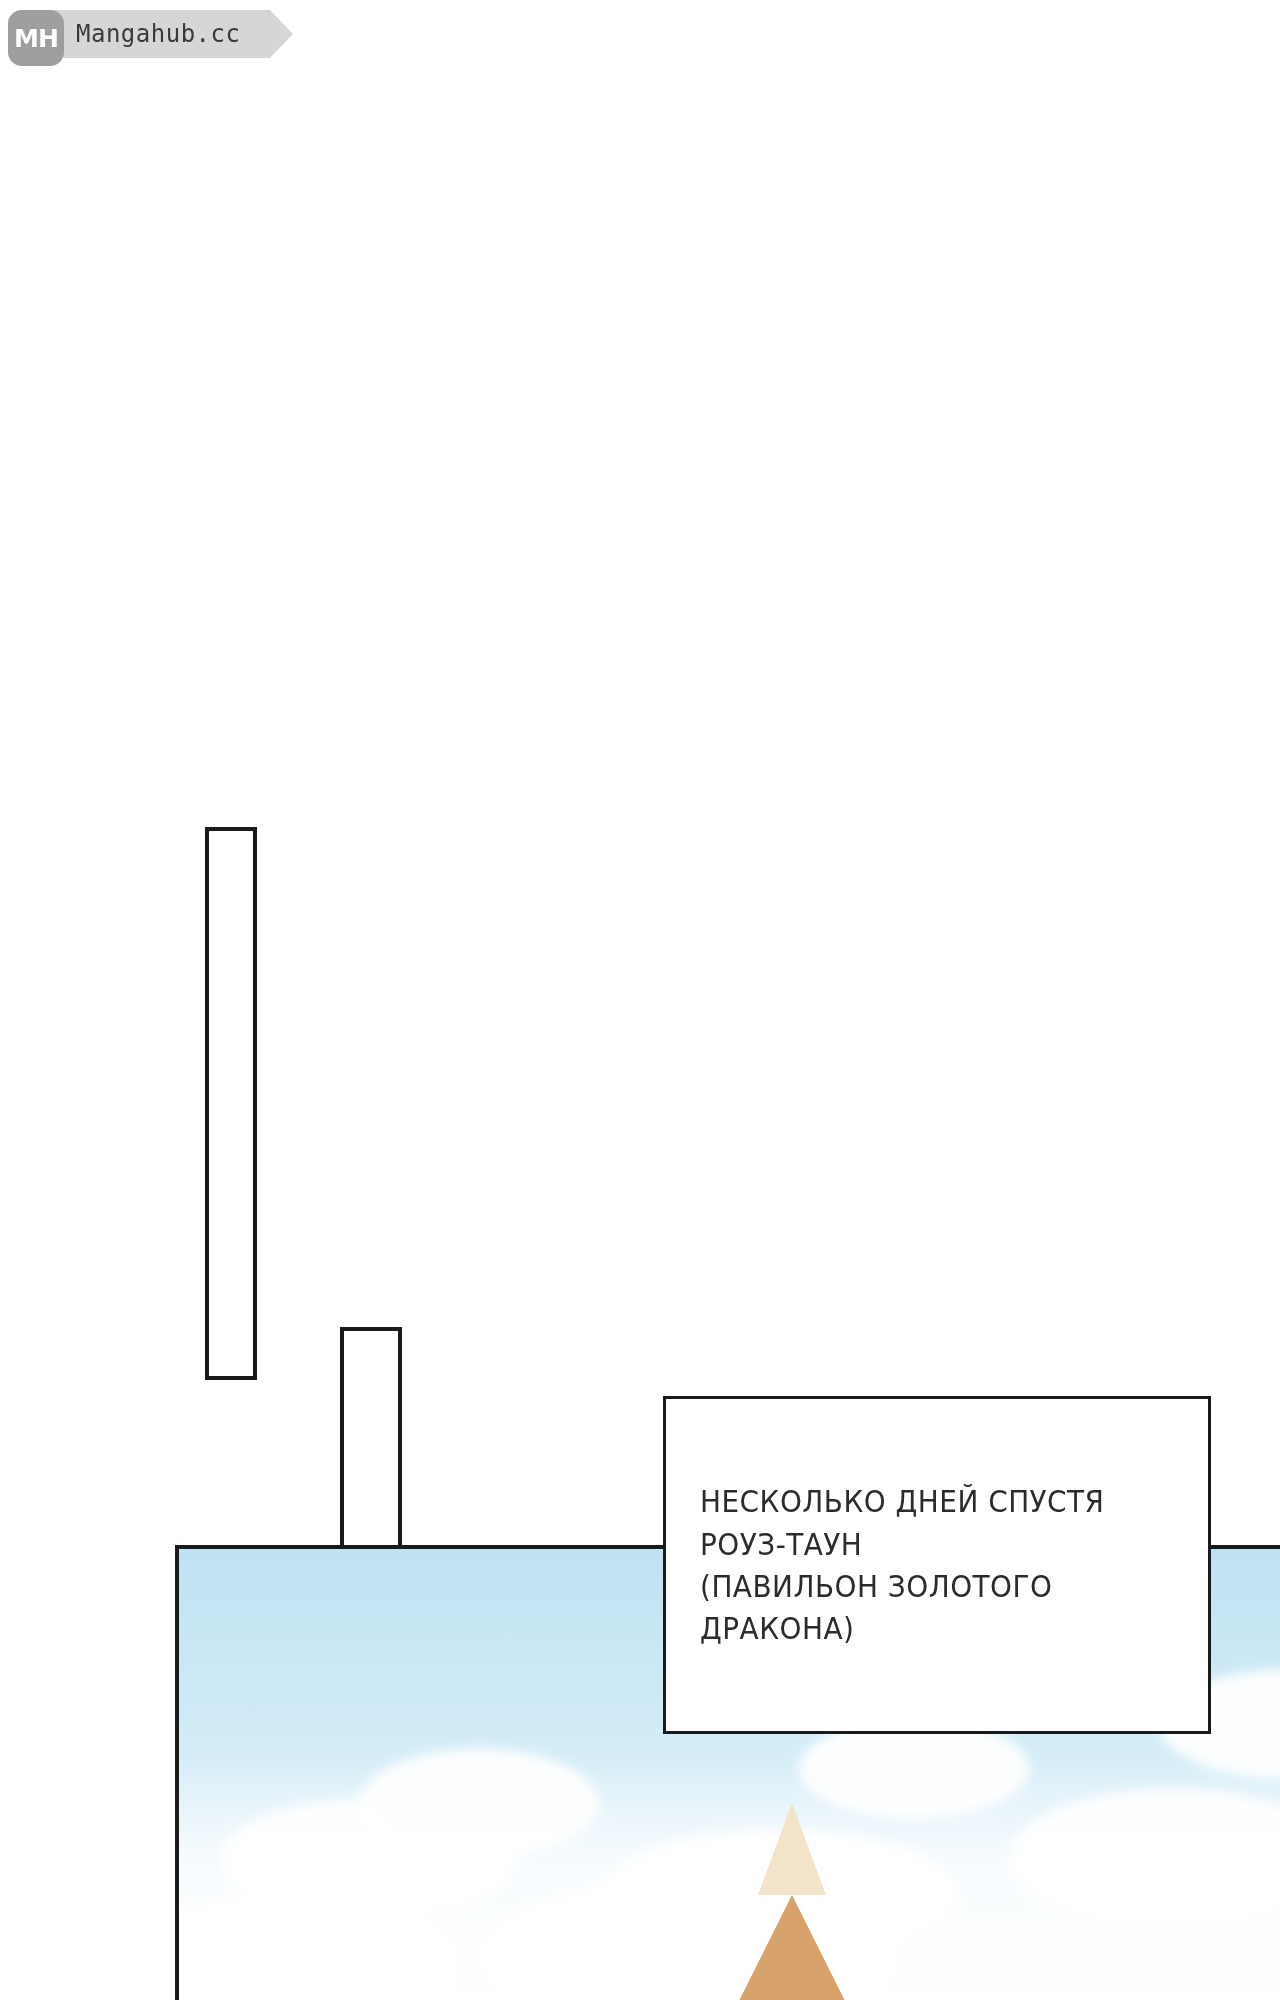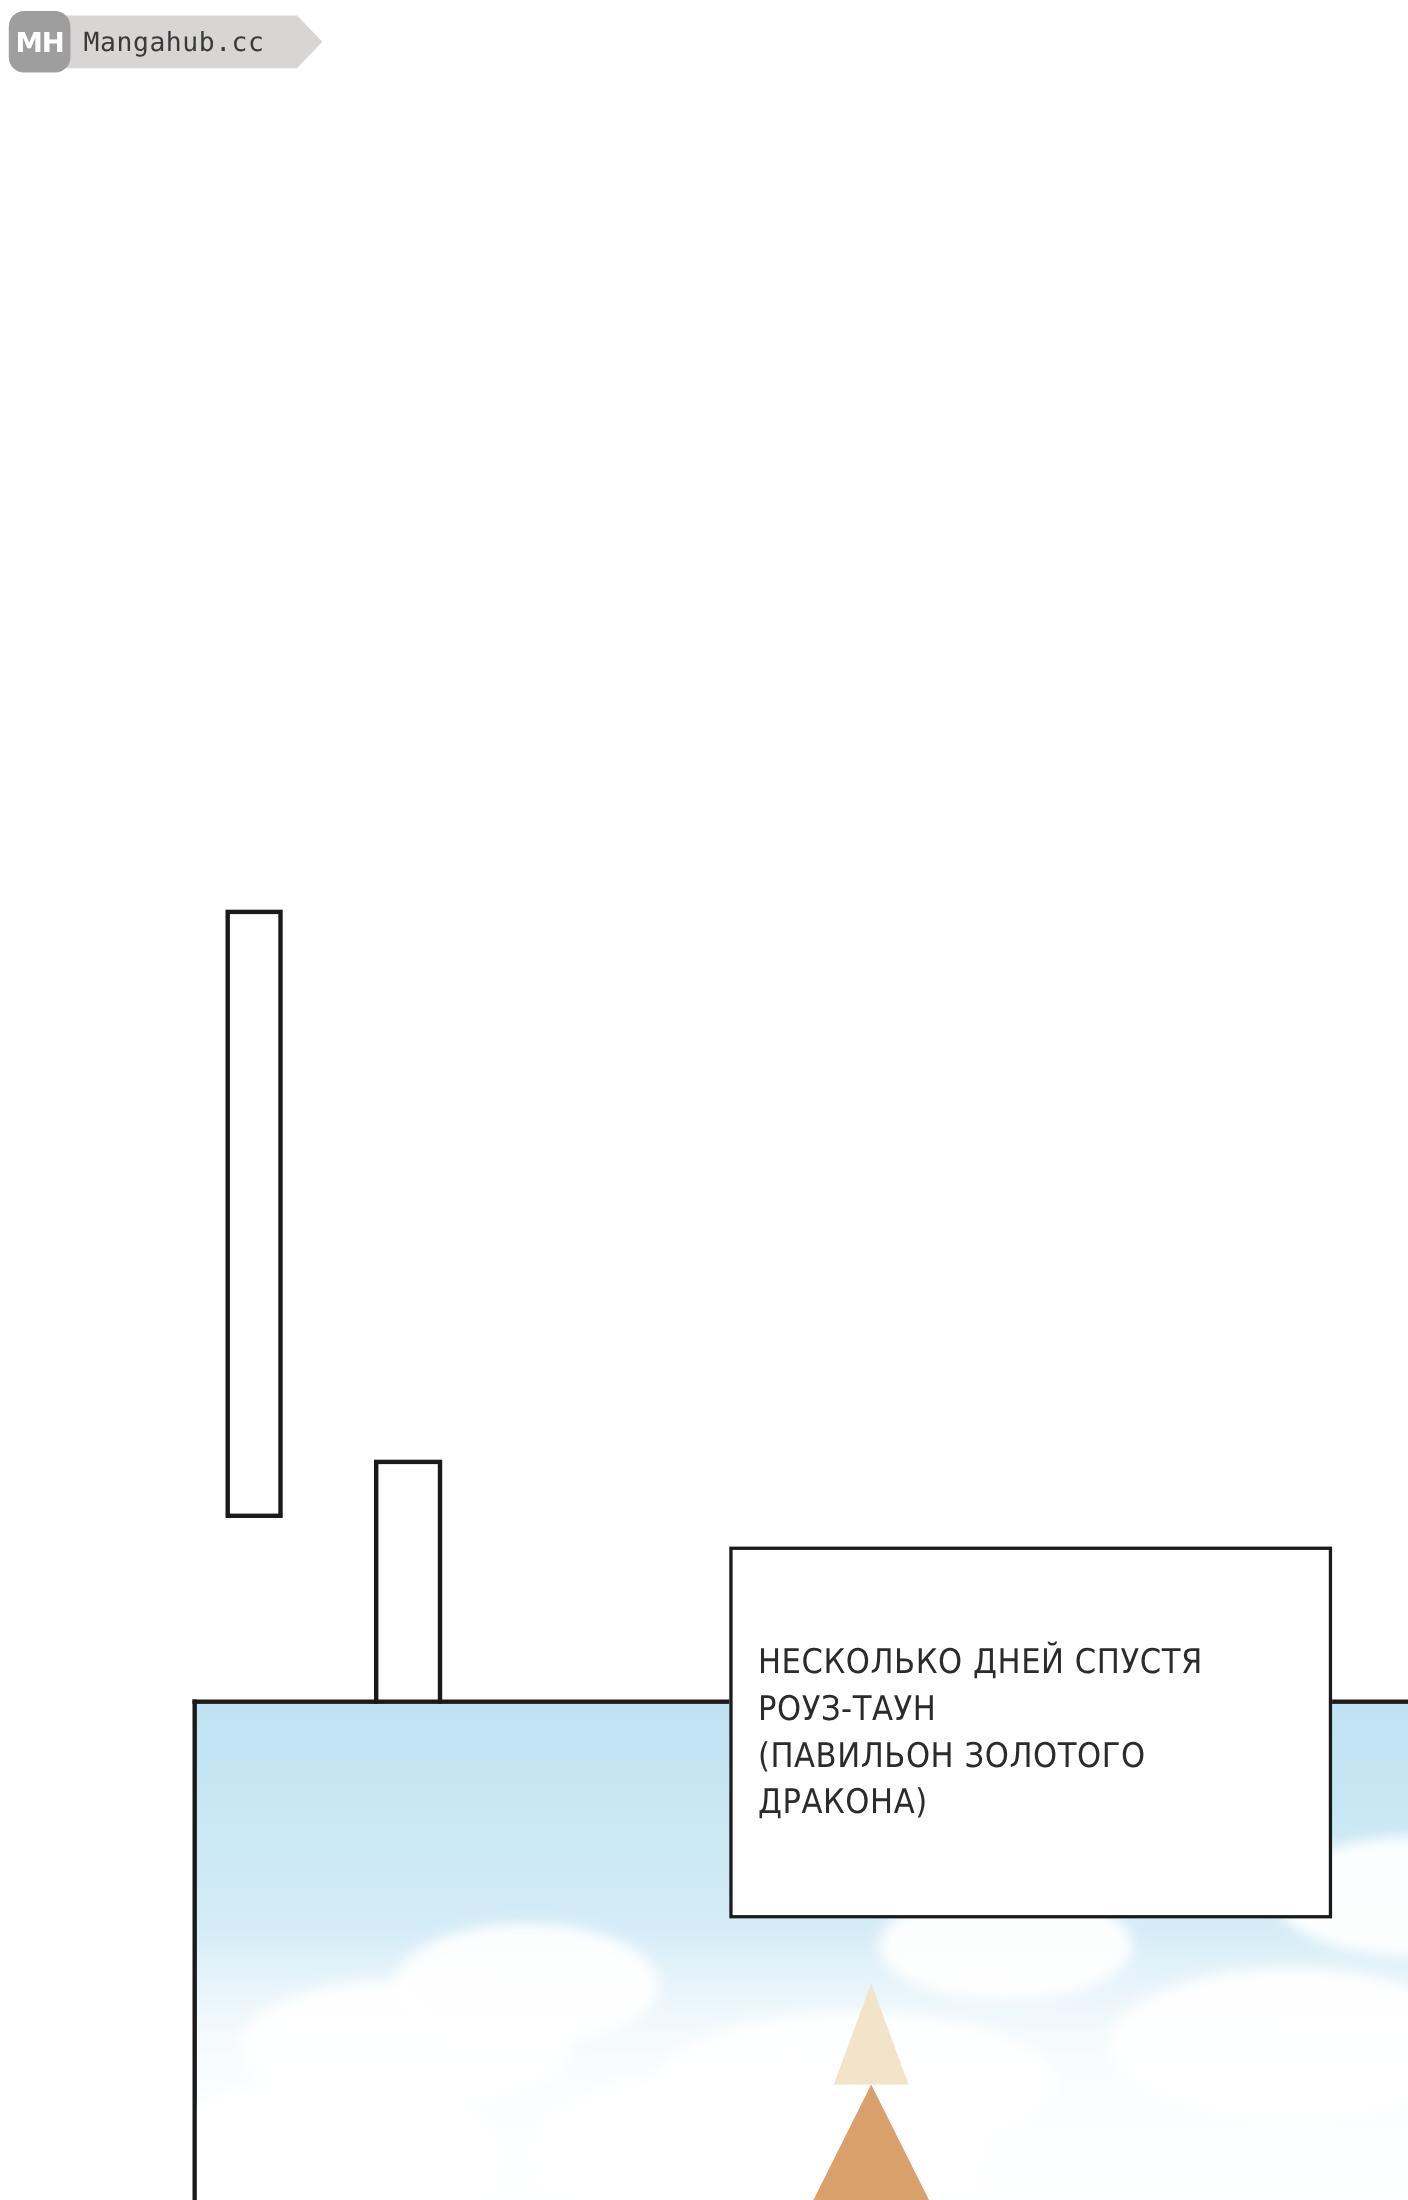--- a/index.html
+++ b/index.html
@@ -14,21 +14,21 @@
     overflow: hidden;
     font-family: "Liberation Sans", sans-serif;
   }
 
   
   #watermark {
     position: absolute;
     top: 10px;
     left: 8px;
     display: flex;
-    align-items: center;
+    align-items: flex-start;
     height: 56px;
     z-index: 50;
   }
   #watermark .wm-logo {
     width: 56px;
     height: 56px;
     border-radius: 14px;
     background: #9e9e9e;
     color: #ffffff;
     display: flex;
@@ -151,22 +151,21 @@
     left: 663px;
     top: 1396px;
     width: 548px;
     height: 338px;
     box-sizing: border-box;
     background: #ffffff;
     border: 3px solid #1a1a1a;
     z-index: 20;
     display: flex;
     align-items: center;
-    padding: 18px 23px;
-    margin-top: 10px;
+    padding: 18px 34px;
   }
   #caption-text {
     font-family: "DejaVu Sans", sans-serif;
     font-size: 31px;
     line-height: 1.37;
     color: #2b2b2b;
     letter-spacing: 0.5px;
     text-transform: uppercase;
     white-space: pre-line;
     font-stretch: condensed;

